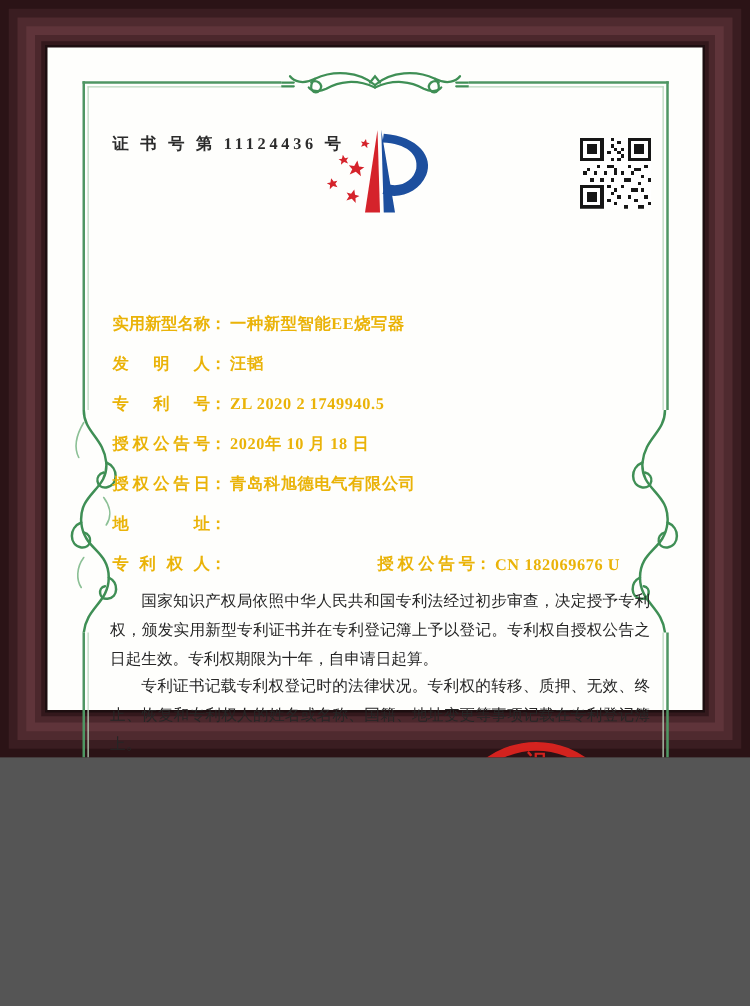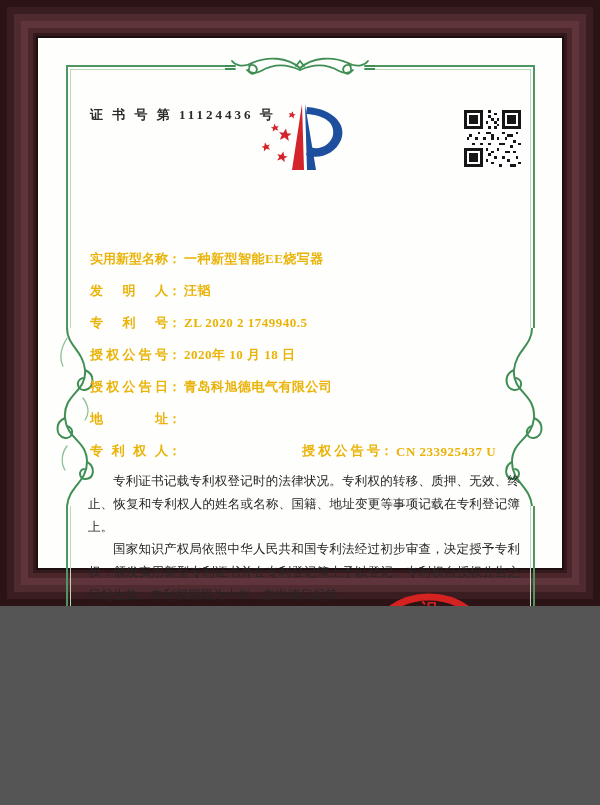--- a/index.html
+++ b/index.html
@@ -217,28 +217,28 @@
     <div class="frow">
       <span class="flabel">地址</span>
         <span>：</span>
     </div>
     <div class="frow">
       <span class="flabel">专利权人</span>
         <span>：</span>
       <span class="pair2">
         <span class="flabel">授权公告号</span>
           <span>：</span>
-          <span class="fvalue">CN 233925437 U</span>
+          <span class="fvalue">CN 182069676 U</span>
       </span>
     </div>
   </div>
 
   <div class="bodytext">
+    <p>国家知识产权局依照中华人民共和国专利法经过初步审查，决定授予专利权，颁发实用新型专利证书并在专利登记簿上予以登记。专利权自授权公告之日起生效。专利权期限为十年，自申请日起算。</p>
     <p>专利证书记载专利权登记时的法律状况。专利权的转移、质押、无效、终止、恢复和专利权人的姓名或名称、国籍、地址变更等事项记载在专利登记簿上。</p>
-    <p>国家知识产权局依照中华人民共和国专利法经过初步审查，决定授予专利权，颁发实用新型专利证书并在专利登记簿上予以登记。专利权自授权公告之日起生效。专利权期限为十年，自申请日起算。</p>
   </div>
 
   <div class="barcode"></div>
 
   <div class="signer">
     <div>局长</div>
     <div>申长雨</div>
   </div>
 
   <svg class="signature" width="165" height="85" viewBox="0 0 165 85">

